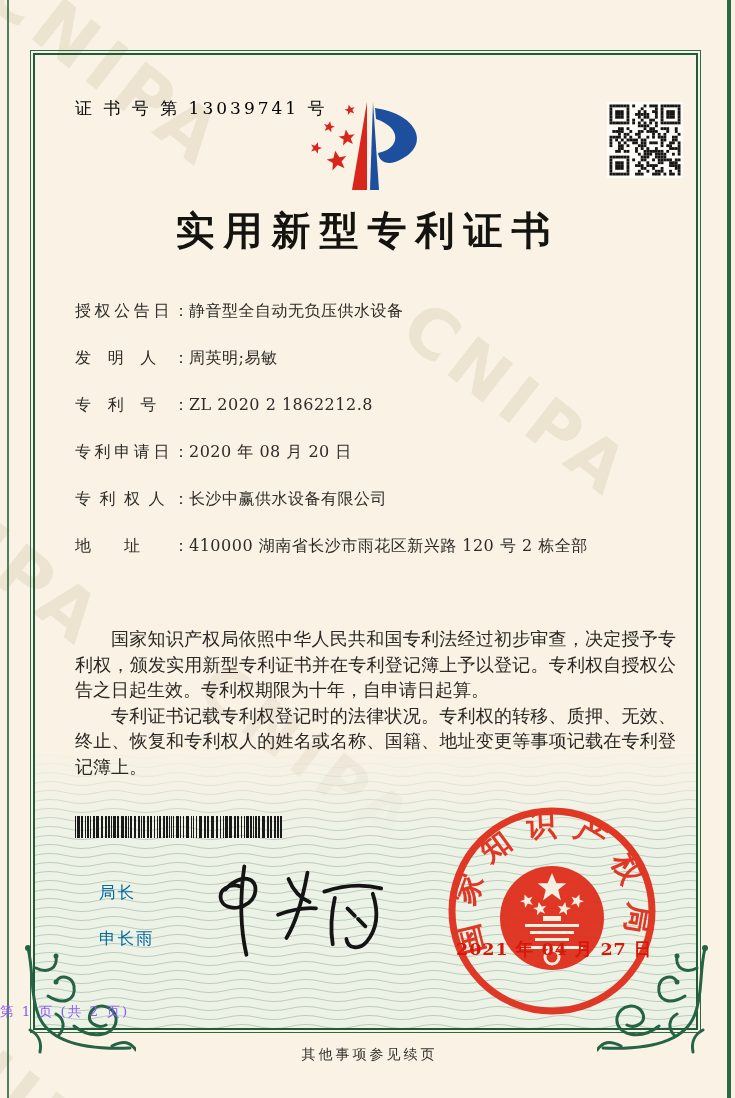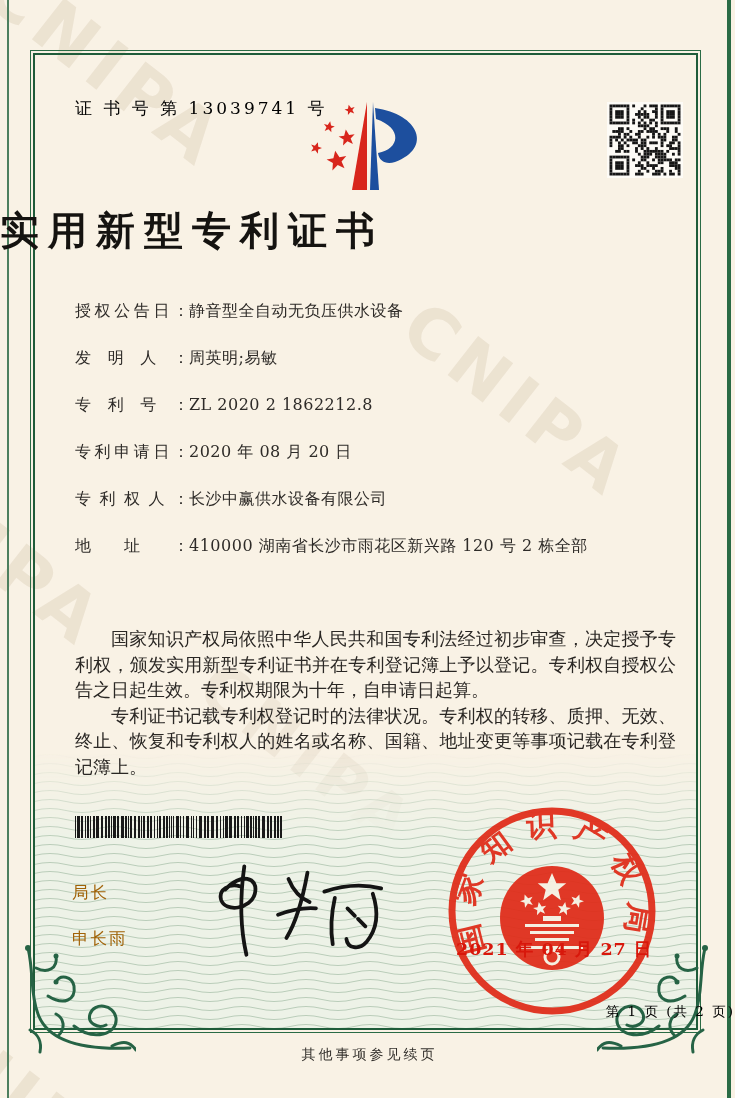--- a/index.html
+++ b/index.html
@@ -27,47 +27,47 @@
   
   .flourish{width:118px;height:112px;}
   .flourish.fl-left{left:18px;top:942px;}
   .flourish.fl-right{left:597px;top:942px;transform:scaleX(-1);}
 
   .cert-no{left:75px;top:97px;font-size:17px;letter-spacing:3px;color:#000000;}
 
   .logo{left:293px;top:98px;width:152px;height:97px;}
   .qr{left:607px;top:102px;width:76px;height:76px;background:#fdfbf6;}
 
-  .title{left:0;right:0;top:204px;text-align:left;font-size:39px;font-weight:bold;
+  .title{left:0;right:0;top:204px;text-align:center;font-size:39px;font-weight:bold;
          color:#151310;letter-spacing:9px;}
 
   .fields{left:75px;top:296px;width:615px;font-size:16px;color:#2e2b28;}
   .frow{height:30px;line-height:30px;margin-bottom:17px;position:relative;white-space:nowrap;}
   .flabel{display:inline-block;width:114px;text-align:justify;text-align-last:justify;
           vertical-align:top;}
   .fvalue{letter-spacing:0.5px;}
   .fpair2{position:absolute;left:297px;top:0;}
   .fpair2 .flabel{width:96px;}
 
   .body-text{left:75px;top:626px;width:601px;font-size:18px;line-height:25.5px;
              color:#2a2724;text-align:justify;}
   .body-text p{margin:0;text-indent:2em;}
 
   .barcode{left:75px;top:816px;width:212px;height:22px;}
 
-  .director{left:72px;top:882px;font-size:16.5px;color:#a16207;letter-spacing:2px;}
+  .director{left:99px;top:882px;font-size:16.5px;color:#0369a1;letter-spacing:2px;}
   .director .name{margin-top:24px;}
   .signature{left:198px;top:860px;width:200px;height:100px;}
 
   .seal{left:446px;top:805px;width:212px;height:212px;}
   .seal-date{left:456px;top:937px;font-size:17.5px;font-weight:bold;color:#d8170b;
              letter-spacing:1px;z-index:5;}
 
-  .page-info{left:0;right:0;top:1003px;text-align:right;font-size:13.5px;
-             letter-spacing:2px;color:#000000;}
+  .page-info{left:0;right:0;top:1003px;text-align:left;font-size:13.5px;
+             letter-spacing:2px;color:#8b5cf6;}
   .continuation{left:4px;right:0;top:1046px;text-align:center;font-size:14px;
                 letter-spacing:3px;color:#33302c;}
 </style>
 </head>
 <body>
 
 <div class="page">
 
   <div class="wm" style="left:20px;top:-55px;font-size:72px;">CNIPA</div>
   <div class="wm" style="left:436px;top:286px;font-size:68px;">CNIPA</div>

